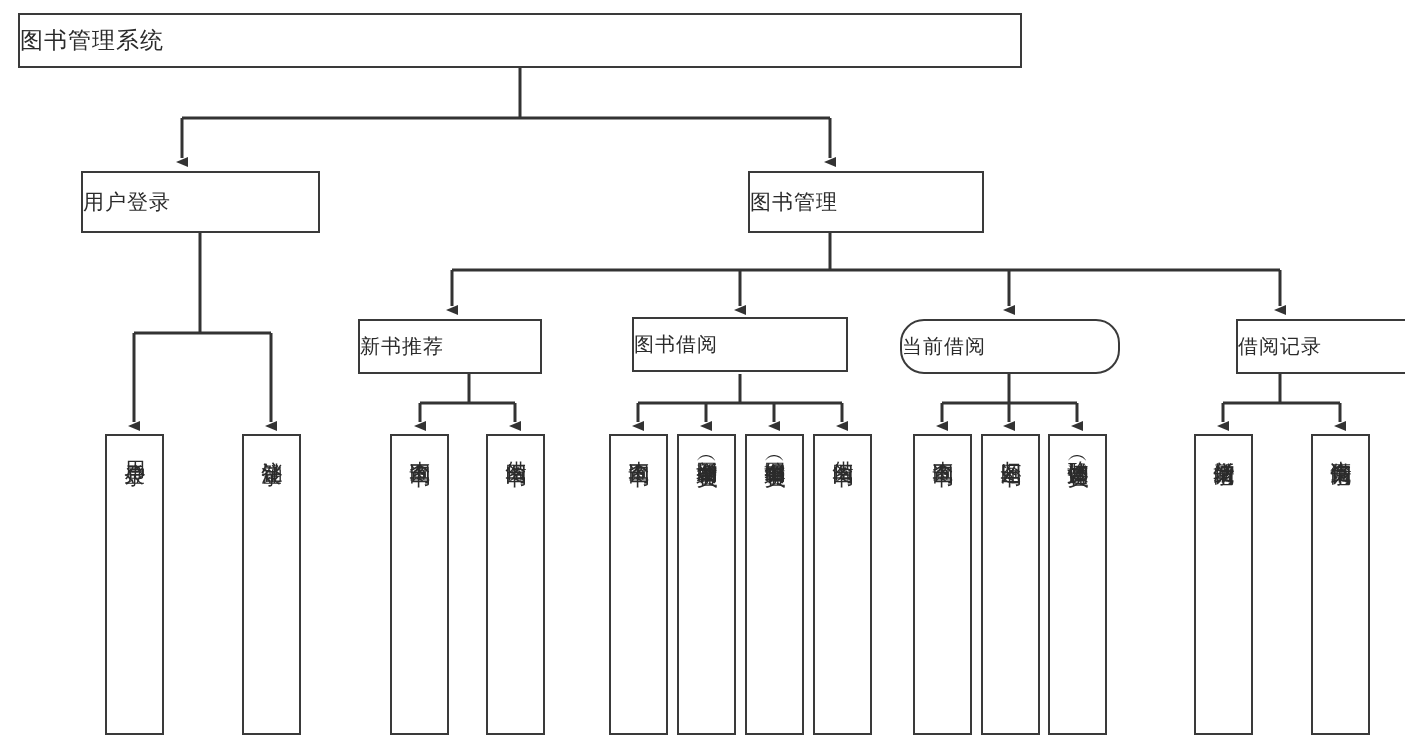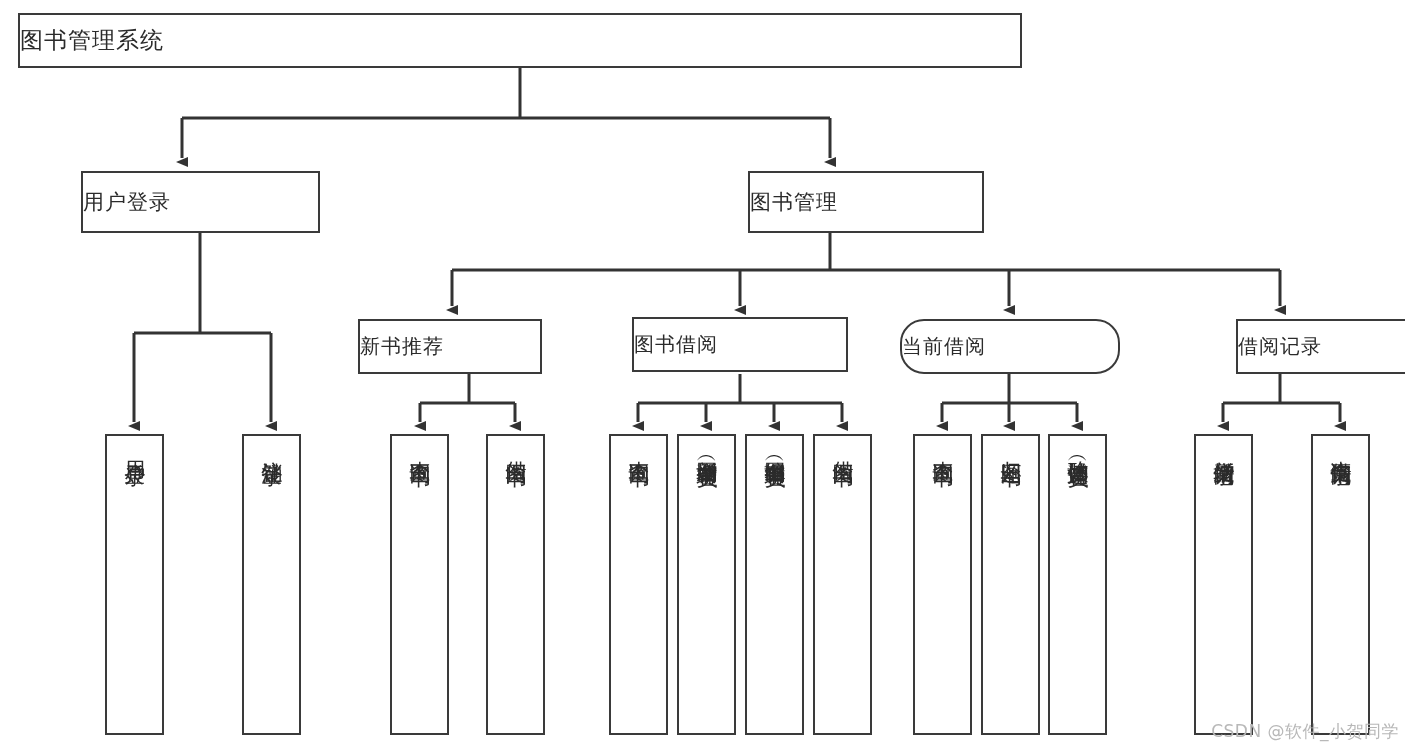--- a/index.html
+++ b/index.html
@@ -190,15 +190,14 @@
     <span class="vtext">确认归还（管理员）</span>
   </div>
 
   <div class="node leaf tall" style="left:1194px; top:434px; width:59px; height:301px;">
     <span class="vtext">新增借阅记录</span>
   </div>
   <div class="node leaf tall" style="left:1311px; top:434px; width:59px; height:301px;">
     <span class="vtext">查询借阅记录</span>
   </div>
 
-  <div class="watermark">CSDN @软件_小贺同学</div>
 
 </div>
 
 </body></html>

